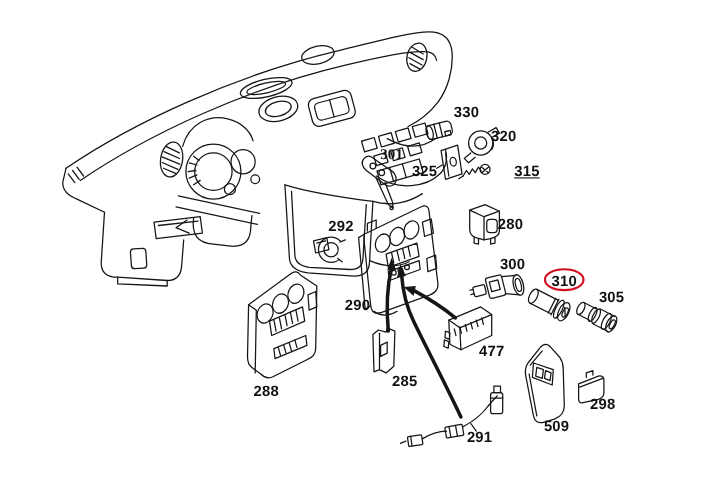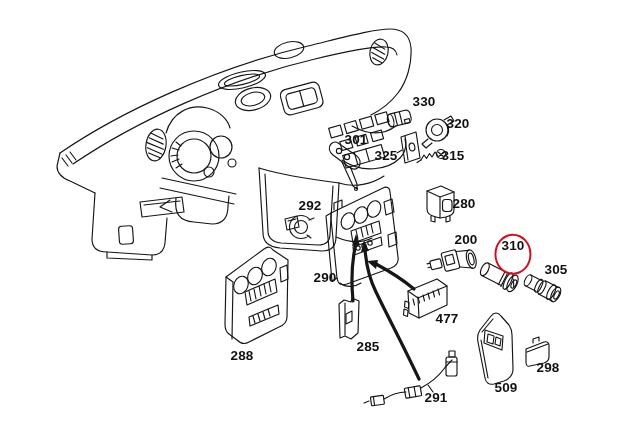--- a/index.html
+++ b/index.html
@@ -10,21 +10,21 @@
   .stage svg{position:absolute;left:0;top:0;}
   .label-layer{position:absolute;left:0;top:0;width:100%;height:100%;}
   .part-label{
     position:absolute;transform:translate(-50%,-50%);
     font-size:13.5px;font-weight:700;color:#111;letter-spacing:0.2px;
     white-space:nowrap;line-height:1;cursor:default;
   }
   .part-label.highlighted{
     border:2.6px solid var(--highlight,#d10f1f);
     border-radius:50%;
-    padding:3px 5px 20px 5px;
+    padding:3px 5px 0 5px;
     background:rgba(255,255,255,0.0);
     text-align:right;
   }
 </style>
 </head>
 <body>
 
 <div class="stage">
 
   <svg width="640" height="443" viewBox="0 0 640 443">
@@ -276,27 +276,27 @@
         <polygon points="352,246 360,245 356,234"></polygon>
         <polygon points="361,252 369,251 364,240"></polygon>
         <polygon points="376,269 378,260 367,261"></polygon>
       </g>
 
     </g>
   </svg>
 
   <div class="label-layer">
       <span class="part-label" style="left: 310px; top: 206px;">292</span>
-      <span class="part-label" style="left: 356px; top: 140px;">301</span>
+      <span class="part-label" style="left: 356px; top: 140px; font-family: Liberation Serif, serif;">301</span>
       <span class="part-label" style="left: 424px; top: 102px;">330</span>
       <span class="part-label" style="left: 458px; top: 124px;">320</span>
       <span class="part-label" style="left: 386px; top: 156px;">325</span>
-      <span class="part-label" style="left: 453px; top: 156px;">315</span>
+      <span class="part-label" style="left: 479px; top: 156px; text-decoration: underline;">315</span>
       <span class="part-label" style="left: 464px; top: 204px;">280</span>
-      <span class="part-label" style="left: 466px; top: 240px;">200</span>
+      <span class="part-label" style="left: 466px; top: 240px;">300</span>
       <span class="part-label highlighted" style="left: 513px; top: 254px;">310</span>
       <span class="part-label" style="left: 556px; top: 270px;">305</span>
       <span class="part-label" style="left: 325px; top: 278px;">290</span>
       <span class="part-label" style="left: 242px; top: 356px; text-align: right;">288</span>
       <span class="part-label" style="left: 447px; top: 319px;">477</span>
       <span class="part-label" style="left: 368px; top: 347px;">285</span>
       <span class="part-label" style="left: 436px; top: 398px;">291</span>
       <span class="part-label" style="left: 506px; top: 388px;">509</span>
       <span class="part-label" style="left: 548px; top: 368px;">298</span>
     </div>

